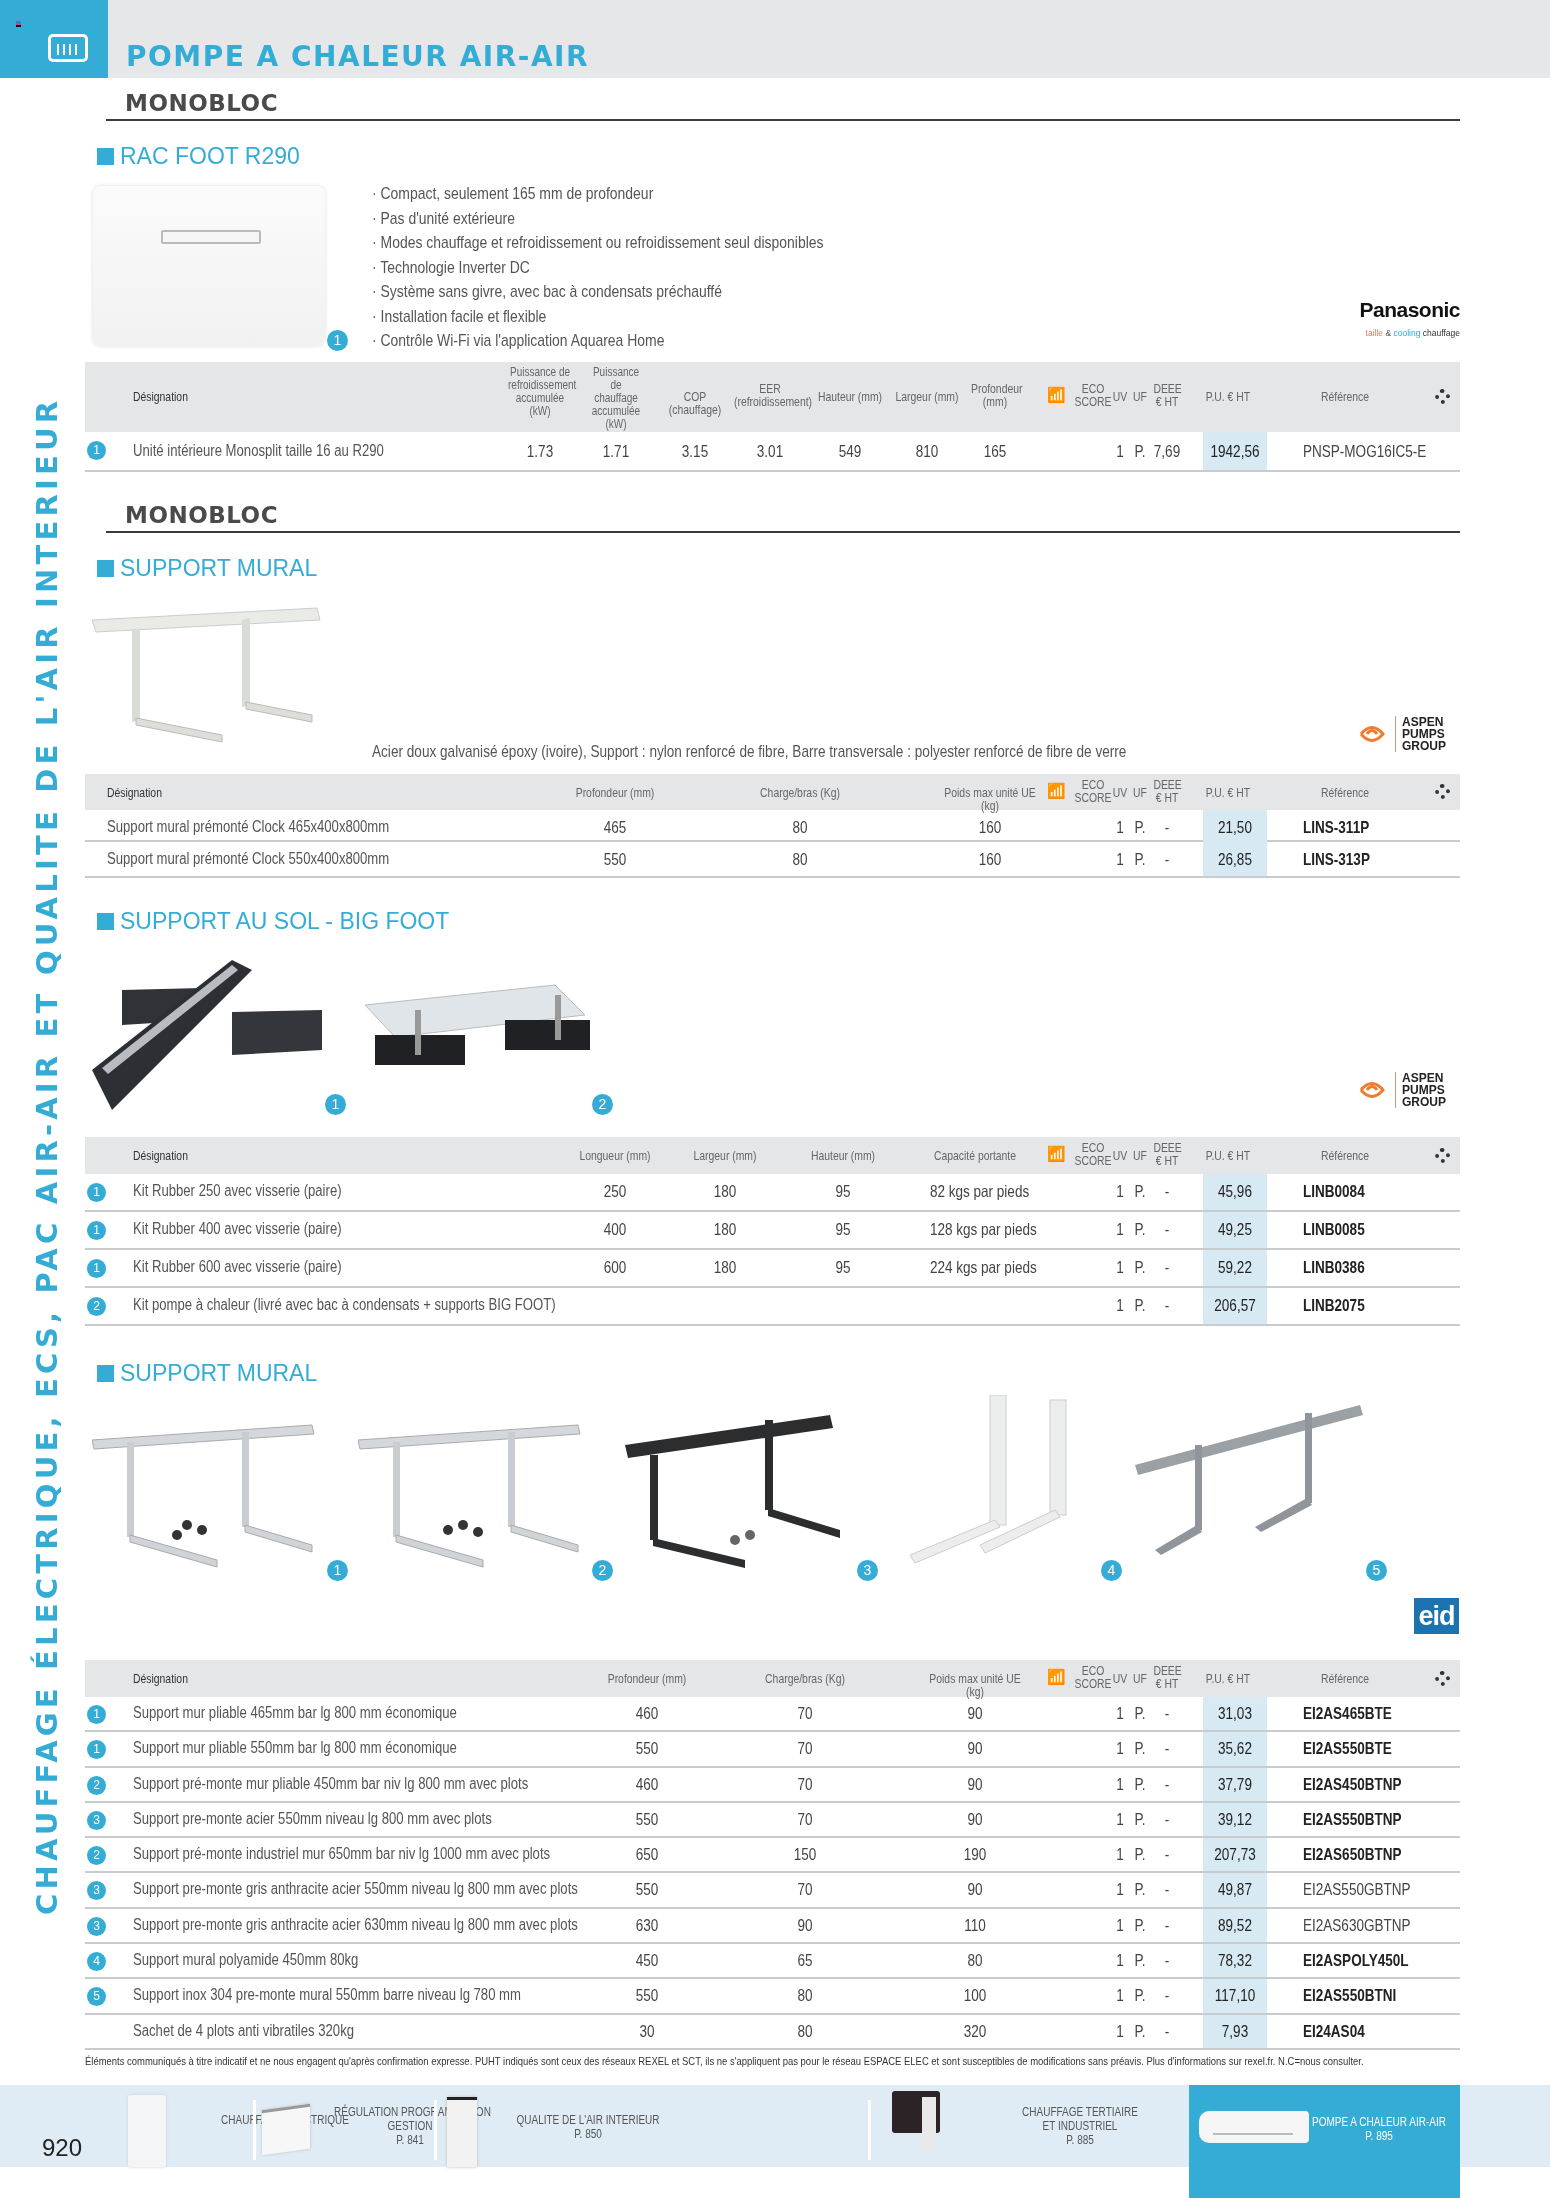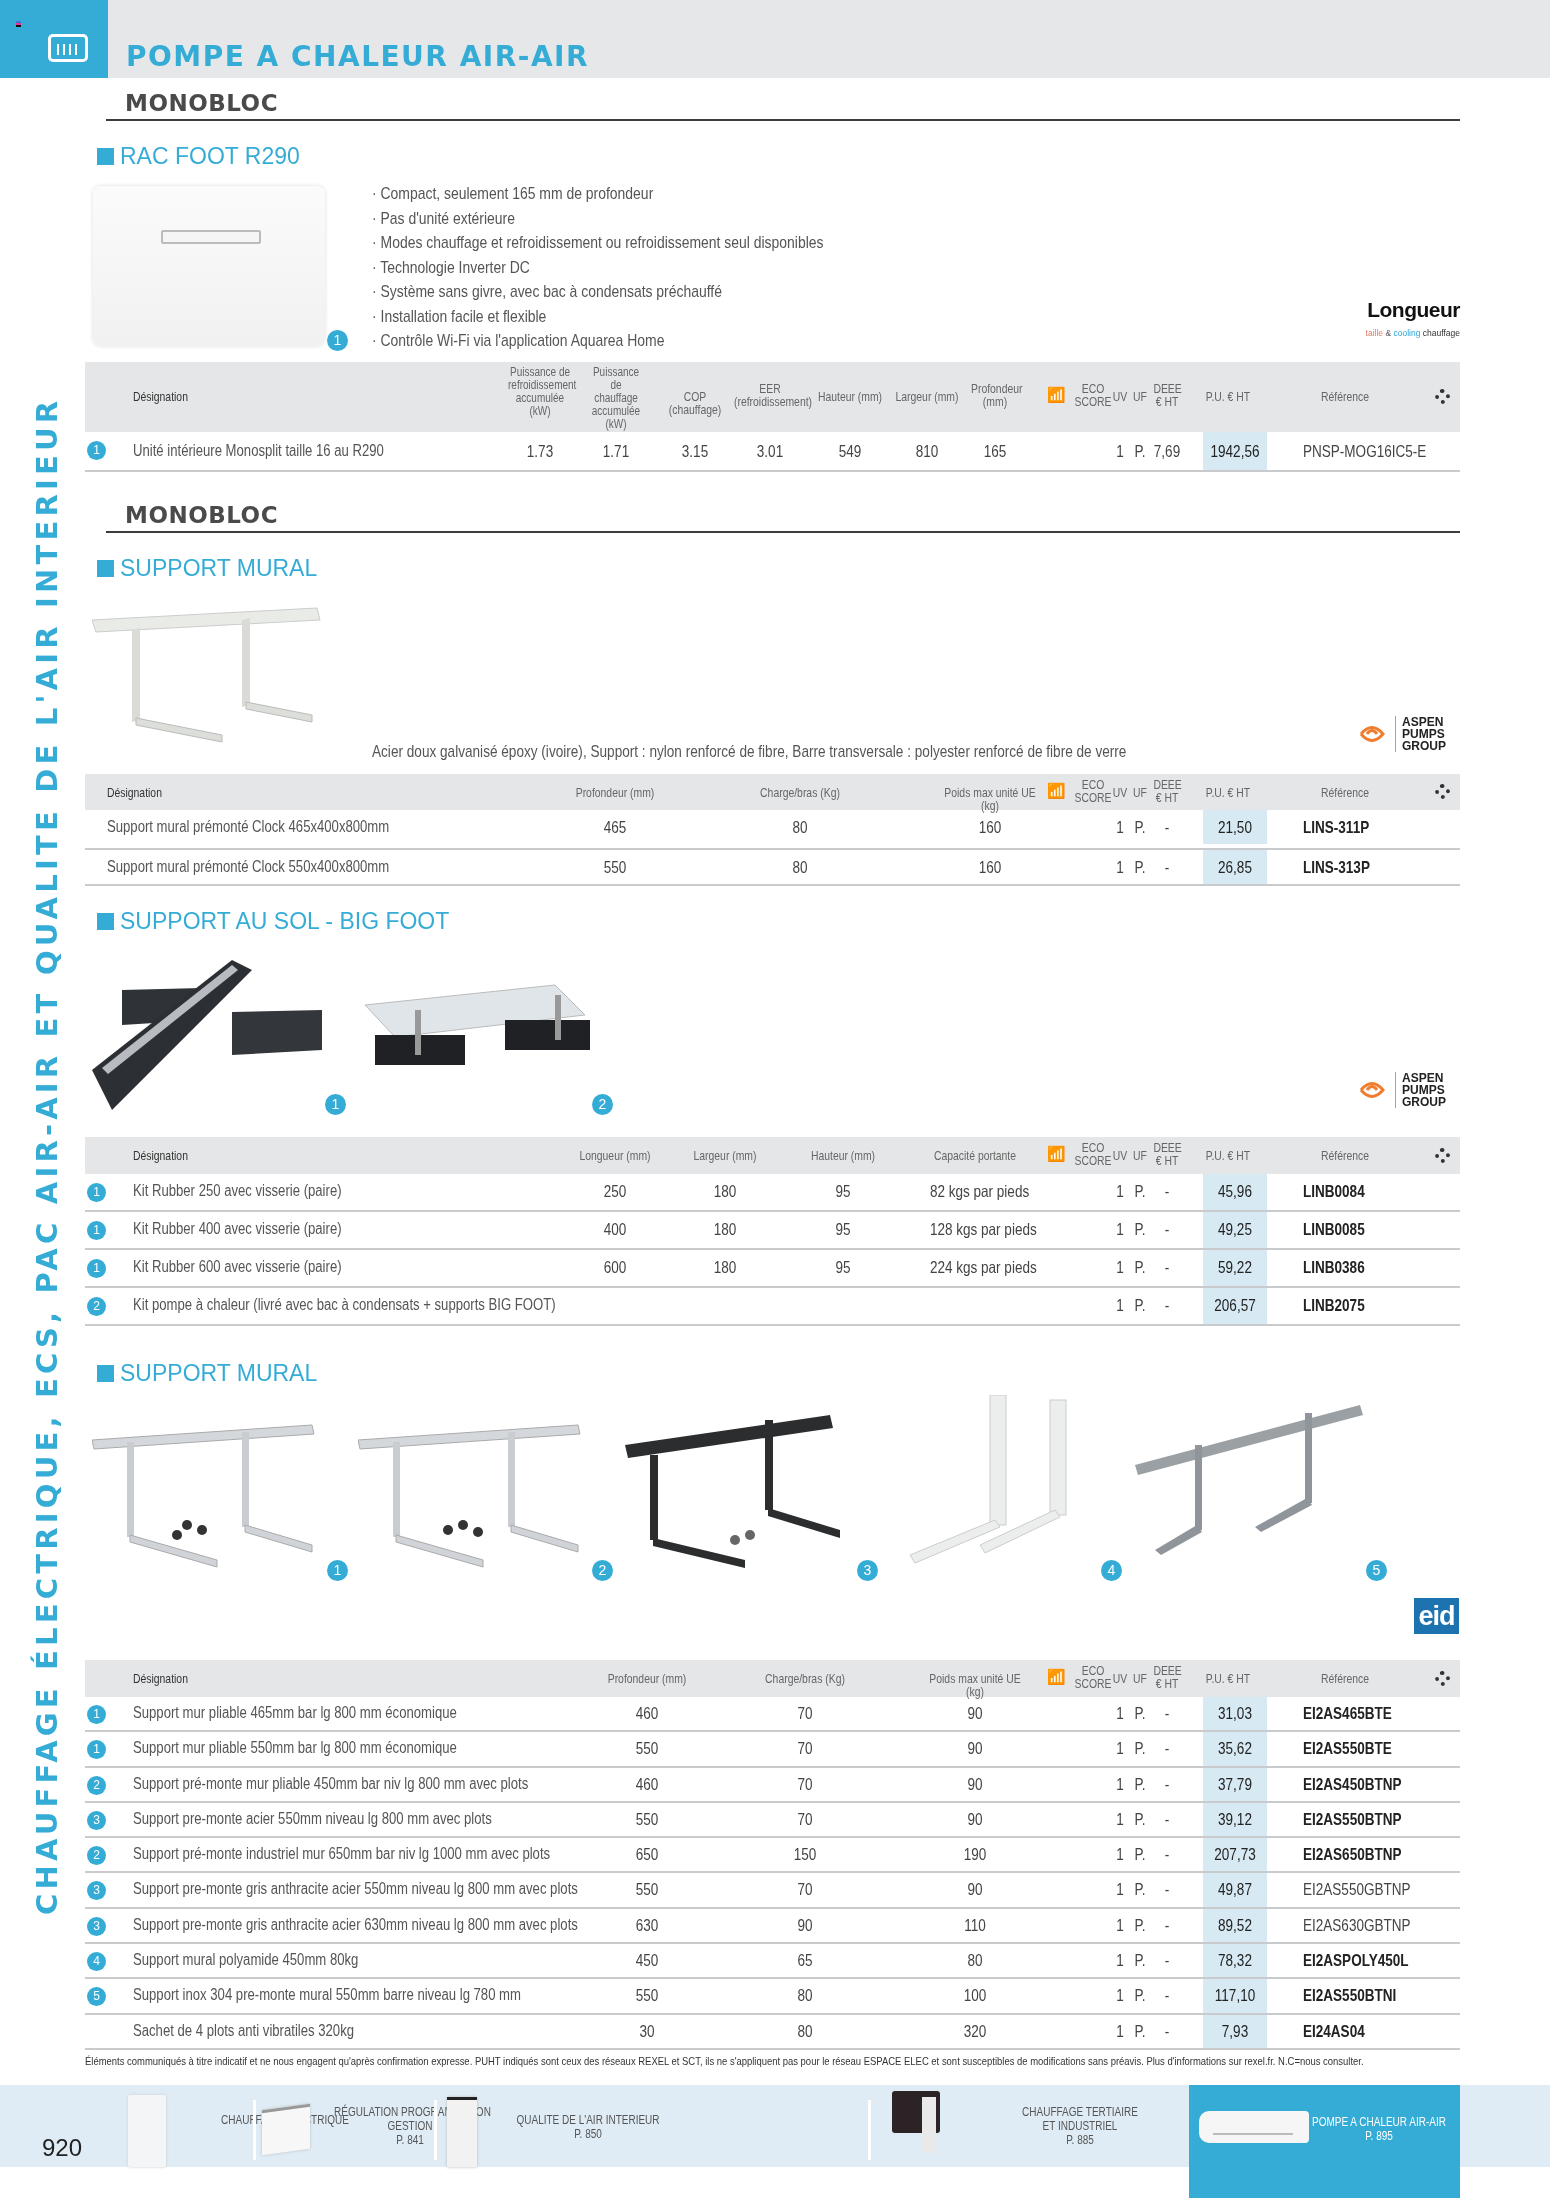--- a/index.html
+++ b/index.html
@@ -110,21 +110,21 @@
   <li>Compact, seulement 165 mm de profondeur</li>
   <li>Pas d'unité extérieure</li>
   <li>Modes chauffage et refroidissement ou refroidissement seul disponibles</li>
   <li>Technologie Inverter DC</li>
   <li>Système sans givre, avec bac à condensats préchauffé</li>
   <li>Installation facile et flexible</li>
   <li>Contrôle Wi-Fi via l'application Aquarea Home</li>
 </ul>
 
 <div class="pana">
-  <div class="brand">Longueur</div>
+  <div class="brand">Panasonic</div>
   <div class="tag">
     <span style="color:#e47a63">taille</span>
     <span style="color:#555">&amp;</span>
     <span style="color:#2aa7d8">cooling</span>
     <span style="color:#333">chauffage</span>
   </div>
 </div>
 
 <div class="tbl" style="top:362px">
   <div class="thead" style="height:70px">
@@ -203,21 +203,21 @@
     <div class="th" style="left:840px;top:12px;width:130px">Poids max unité UE (kg)</div>
     <div class="wifi" style="left:962px;top:8px">📶</div>
     <div class="th" style="left:983px;top:4px;width:50px">ECO SCORE</div>
     <div class="th" style="left:1025px;top:12px;width:20px">UV</div>
     <div class="th" style="left:1045px;top:12px;width:20px">UF</div>
     <div class="th" style="left:1065px;top:4px;width:34px">DEEE € HT</div>
     <div class="th" style="left:1103px;top:12px;width:80px">P.U. € HT</div>
     <div class="th" style="left:1200px;top:12px;width:120px">Référence</div>
     <div class="recycle" style="left:1350px;top:10px"></div>
   </div>
-  <div class="trow" style="height:40px">
+  <div class="trow" style="height:32px">
     <div class="pu-col" style="left:1118px;top:0;width:64px;height:34px"></div>
     <div class="td des" style="left:22px;top:8px">Support mural prémonté Clock 465x400x800mm</div>
     <div class="td" style="left:480px;top:8px;width:100px">465</div>
     <div class="td" style="left:665px;top:8px;width:100px">80</div>
     <div class="td" style="left:840px;top:8px;width:130px">160</div>
     <div class="td" style="left:1025px;top:8px;width:20px">1</div>
     <div class="td" style="left:1045px;top:8px;width:20px">P.</div>
     <div class="td" style="left:1065px;top:8px;width:34px">-</div>
     <div class="td pu" style="left:1110px;top:8px;width:80px">21,50</div>
     <div class="td ref" style="left:1218px;top:8px">LINS-311P</div>

